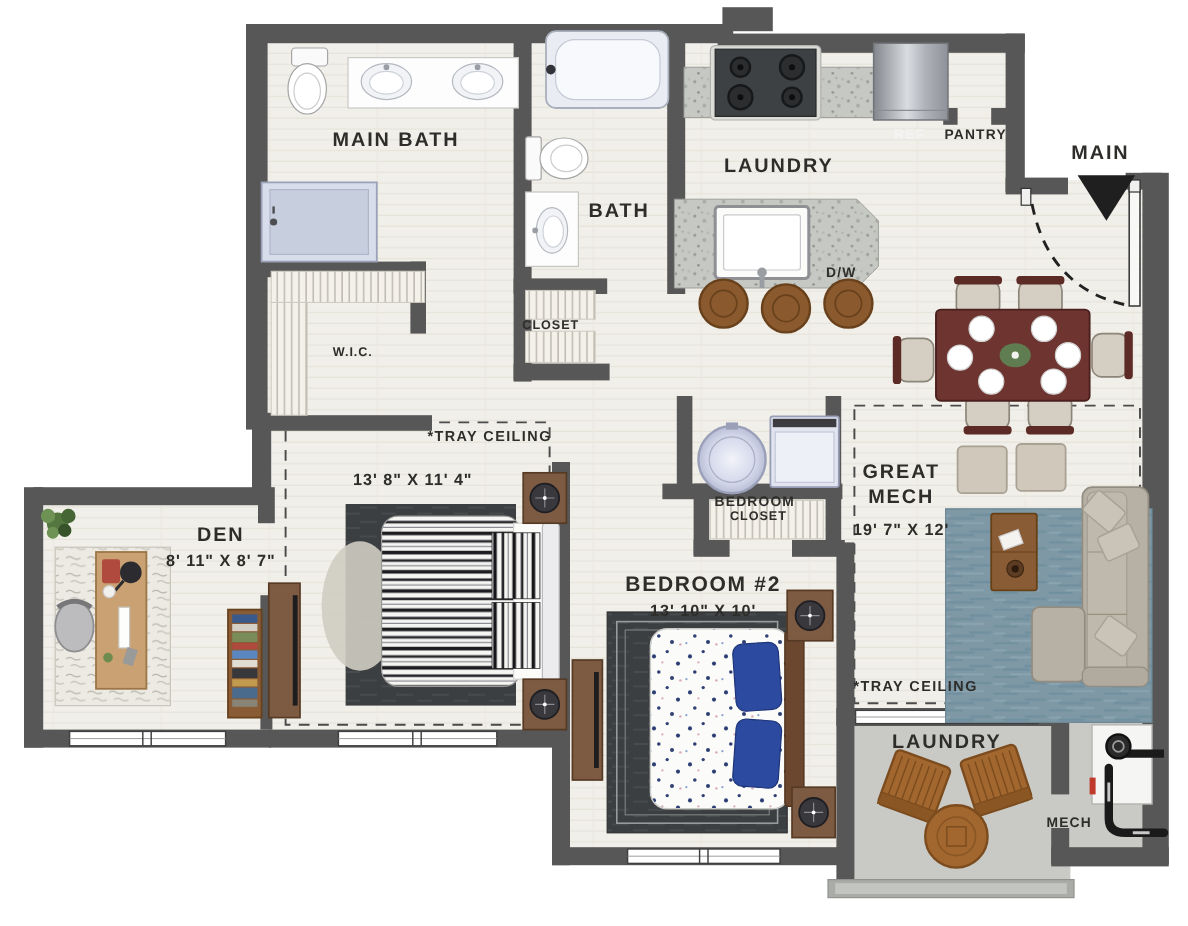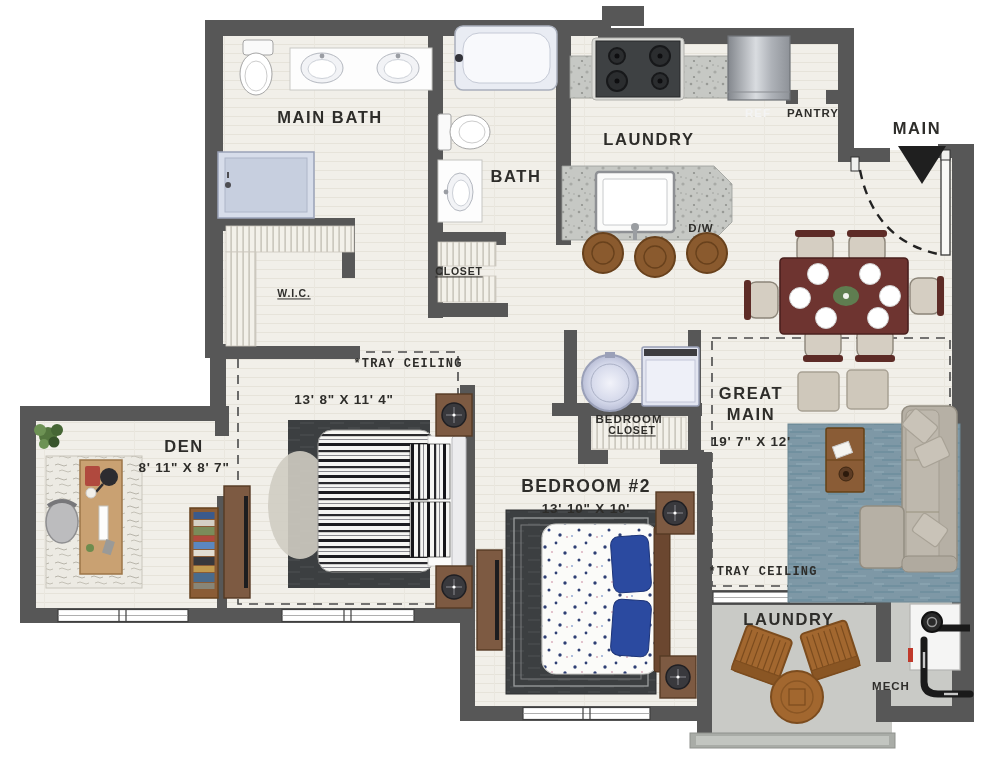--- a/index.html
+++ b/index.html
@@ -4,22 +4,22 @@
 <style>
   html,body{margin:0;padding:0;background:#ffffff;}
   #stage{position:relative;width:990px;height:772px;background:#ffffff;overflow:hidden;
          font-family:"Liberation Sans",sans-serif;}
   #plan-svg{position:absolute;left:0;top:0;}
   .lbl{position:absolute;transform:translate(-50%,-50%);text-align:center;
        font-weight:bold;color:#2e2d2a;white-space:nowrap;line-height:1.25;}
   .big{font-size:16.5px;letter-spacing:1.6px;}
   .big18{font-size:17.5px;letter-spacing:1.4px;}
   .small{font-size:11.5px;letter-spacing:1px;margin-top:42px;}
-  .xsmall{font-size:10.5px;letter-spacing:0.8px;text-decoration:underline;}
-  .tray{font-size:12px;letter-spacing:1.2px;font-family:Liberation Mono, monospace;}
+  .xsmall{font-size:10.5px;letter-spacing:0.8px;}
+  .tray{font-size:12px;letter-spacing:1.2px;}
   .white{color:#f4f4f4;}
   .wrap .nm{display:block;white-space:normal;width:112px;margin:10px auto;}
   .nm{display:block;}
   .dm{display:block;font-weight:bold;font-size:13.5px;letter-spacing:0.8px;margin-top:3px;white-space:nowrap;}
 </style>
 </head>
 <body>
 
 <div id="stage">
 
@@ -431,21 +431,21 @@
   <div class="lbl big" style="left:649px;top:139px"><span>LAUNDRY</span></div>
   <div class="lbl small" style="left:813px;top:71px"><span>PANTRY</span></div>
   <div class="lbl small white" style="left:758px;top:71px"><span>REF</span></div>
   <div class="lbl small" style="left:701px;top:186px"><span>D/W</span></div>
   <div class="lbl big" style="left:917px;top:128px"><span>MAIN</span></div>
   <div class="lbl xsmall" style="left:294px;top:294px"><span>W.I.C.</span></div>
   <div class="lbl xsmall" style="left:459px;top:272px"><span>CLOSET</span></div>
   <div class="lbl small" style="left:629px;top:377px"><span>BEDROOM</span></div>
   <div class="lbl xsmall" style="left:632px;top:431px"><span>CLOSET</span></div>
   <div class="lbl big wrap" style="left:751px;top:412px">
-    <span class="nm">GREAT MAIN</span>
+    <span class="nm">GREAT MECH</span>
     <span class="dm">19' 7" X 12'</span>
   </div>
   <div class="lbl tray" style="left:763px;top:572px"><span>*TRAY CEILING</span></div>
   <div class="lbl big18" style="left:344px;top:399px">
     <span class="dm">13' 8" X 11' 4"</span>
   </div>
   <div class="lbl tray" style="left:408px;top:364px"><span>*TRAY CEILING</span></div>
   <div class="lbl big18" style="left:586px;top:497px">
     <span class="nm">BEDROOM #2</span>
     <span class="dm">13' 10" X 10'</span>

